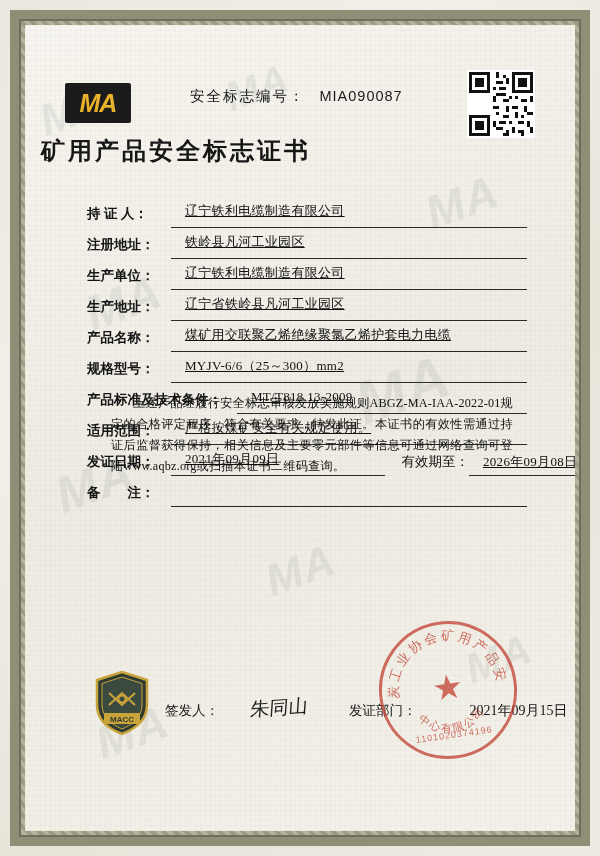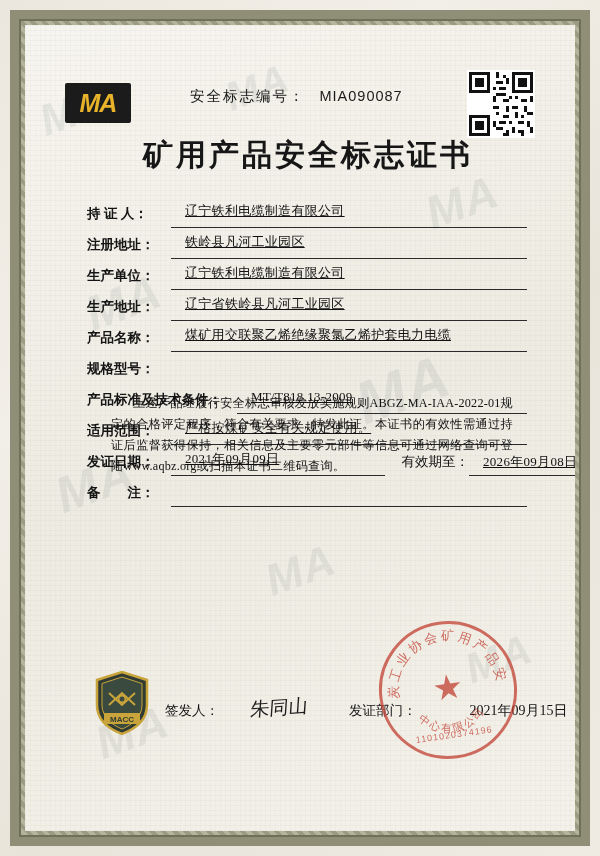--- a/index.html
+++ b/index.html
@@ -80,24 +80,24 @@
   .qr{
     position:absolute;right:40px;top:45px;
     width:64px;height:64px;
     background:#fff;
     padding:2px;
     box-sizing:content-box;
   }
   .qr svg{display:block;}
   .title{
     position:absolute;left:0;right:0;top:110px;
-    text-align:center;
+    text-align:left;
     font-family:"DejaVu Serif",serif;
     font-weight:bold;
-    font-size:30px;
+    font-size:24px;
     color:#161616;
     letter-spacing:3px;
     padding-left:16px;
   }
   .fields{
     position:absolute;left:62px;right:48px;top:172px;
   }
   .row{
     display:flex;align-items:flex-end;
     height:31px;
@@ -310,20 +310,23 @@
 
         <div class="row">
           <div class="lbl">产品名称：</div>
           <div class="val-wrap">
             <span class="val">煤矿用交联聚乙烯绝缘聚氯乙烯护套电力电缆</span>
           </div>
         </div>
 
         <div class="row">
           <div class="lbl">规格型号：</div>
+          <div class="val-wrap">
+            <span class="val">MYJV-6/6（25～300）mm2</span>
+          </div>
         </div>
 
         <div class="row">
           <div class="lbl" style="width:150px;flex:0 0 150px;">产品标准及技术条件：</div>
           <div class="val-wrap">
             <span class="val">MT/T818.13-2009</span>
           </div>
         </div>
 
         <div class="row">

